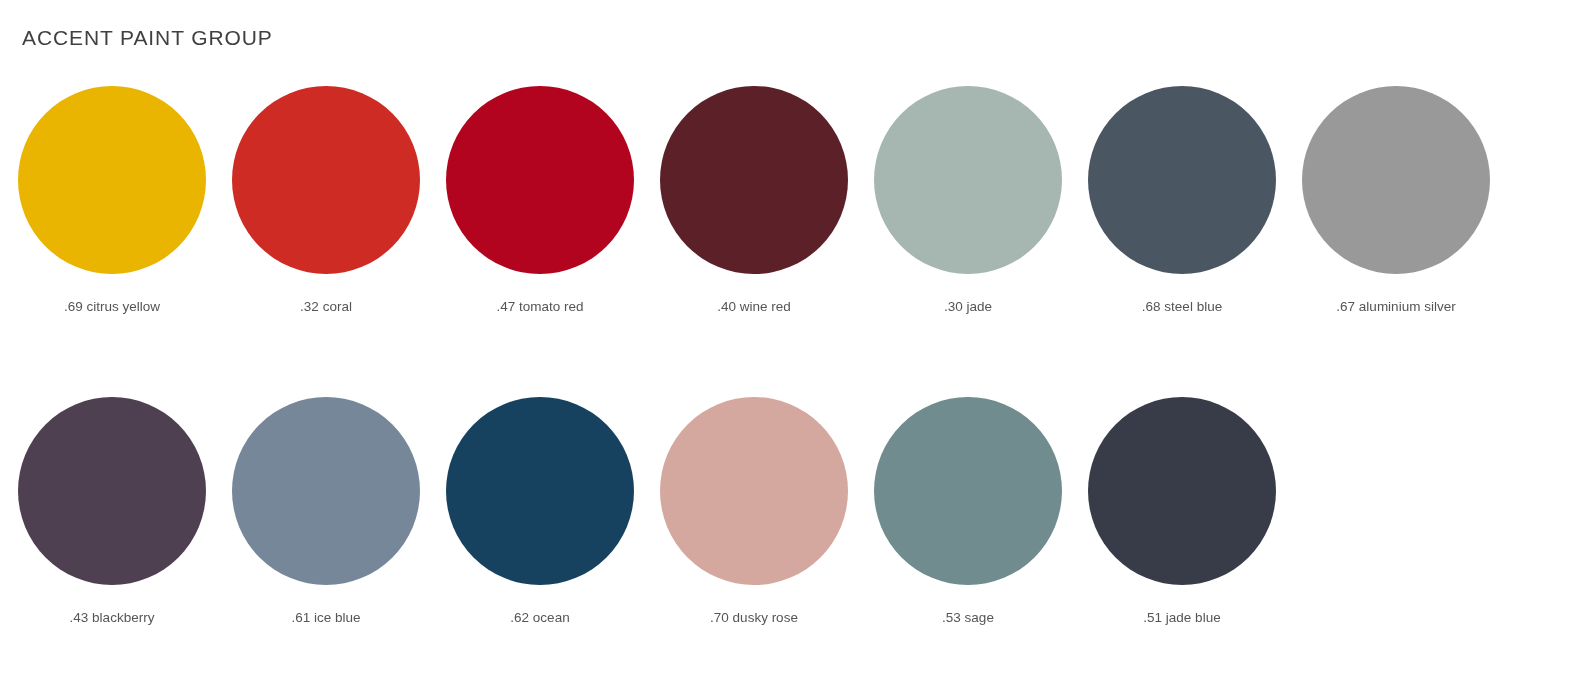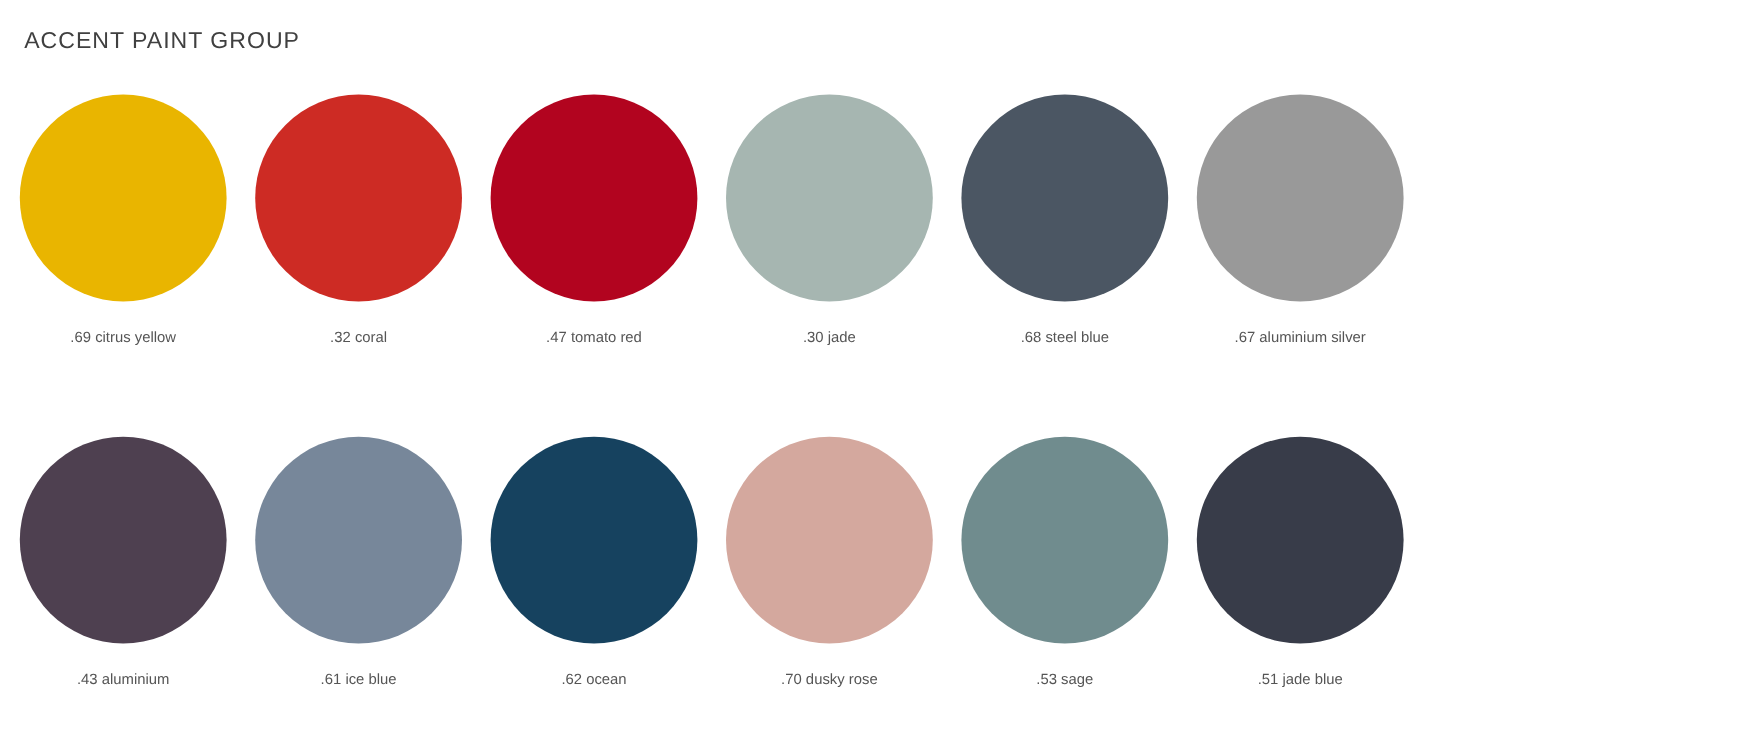--- a/index.html
+++ b/index.html
@@ -96,37 +96,41 @@
       </div>
       <div class="swatch-cell">
         <div class="swatch-dot" style="background: rgb(205, 43, 36);"></div>
         <div class="swatch-label">.32 coral</div>
       </div>
       <div class="swatch-cell">
         <div class="swatch-dot" style="background: rgb(178, 4, 31);"></div>
         <div class="swatch-label">.47 tomato red</div>
       </div>
       <div class="swatch-cell">
+        <div class="swatch-dot" style="background: rgb(91, 32, 40);"></div>
+        <div class="swatch-label">.40 wine red</div>
+      </div>
+      <div class="swatch-cell">
         <div class="swatch-dot" style="background: rgb(166, 182, 177);"></div>
         <div class="swatch-label">.30 jade</div>
       </div>
       <div class="swatch-cell">
         <div class="swatch-dot" style="background: rgb(75, 86, 99);"></div>
         <div class="swatch-label">.68 steel blue</div>
       </div>
       <div class="swatch-cell">
         <div class="swatch-dot" style="background: rgb(153, 153, 153);"></div>
         <div class="swatch-label">.67 aluminium silver</div>
       </div>
     </div>
 
     <div class="swatch-row">
       <div class="swatch-cell">
         <div class="swatch-dot" style="background: rgb(78, 64, 80);"></div>
-        <div class="swatch-label">.43 aluminium</div>
+        <div class="swatch-label">.43 blackberry</div>
       </div>
       <div class="swatch-cell">
         <div class="swatch-dot" style="background: rgb(119, 135, 154);"></div>
         <div class="swatch-label">.61 ice blue</div>
       </div>
       <div class="swatch-cell">
         <div class="swatch-dot" style="background: rgb(22, 66, 95);"></div>
         <div class="swatch-label">.62 ocean</div>
       </div>
       <div class="swatch-cell">

